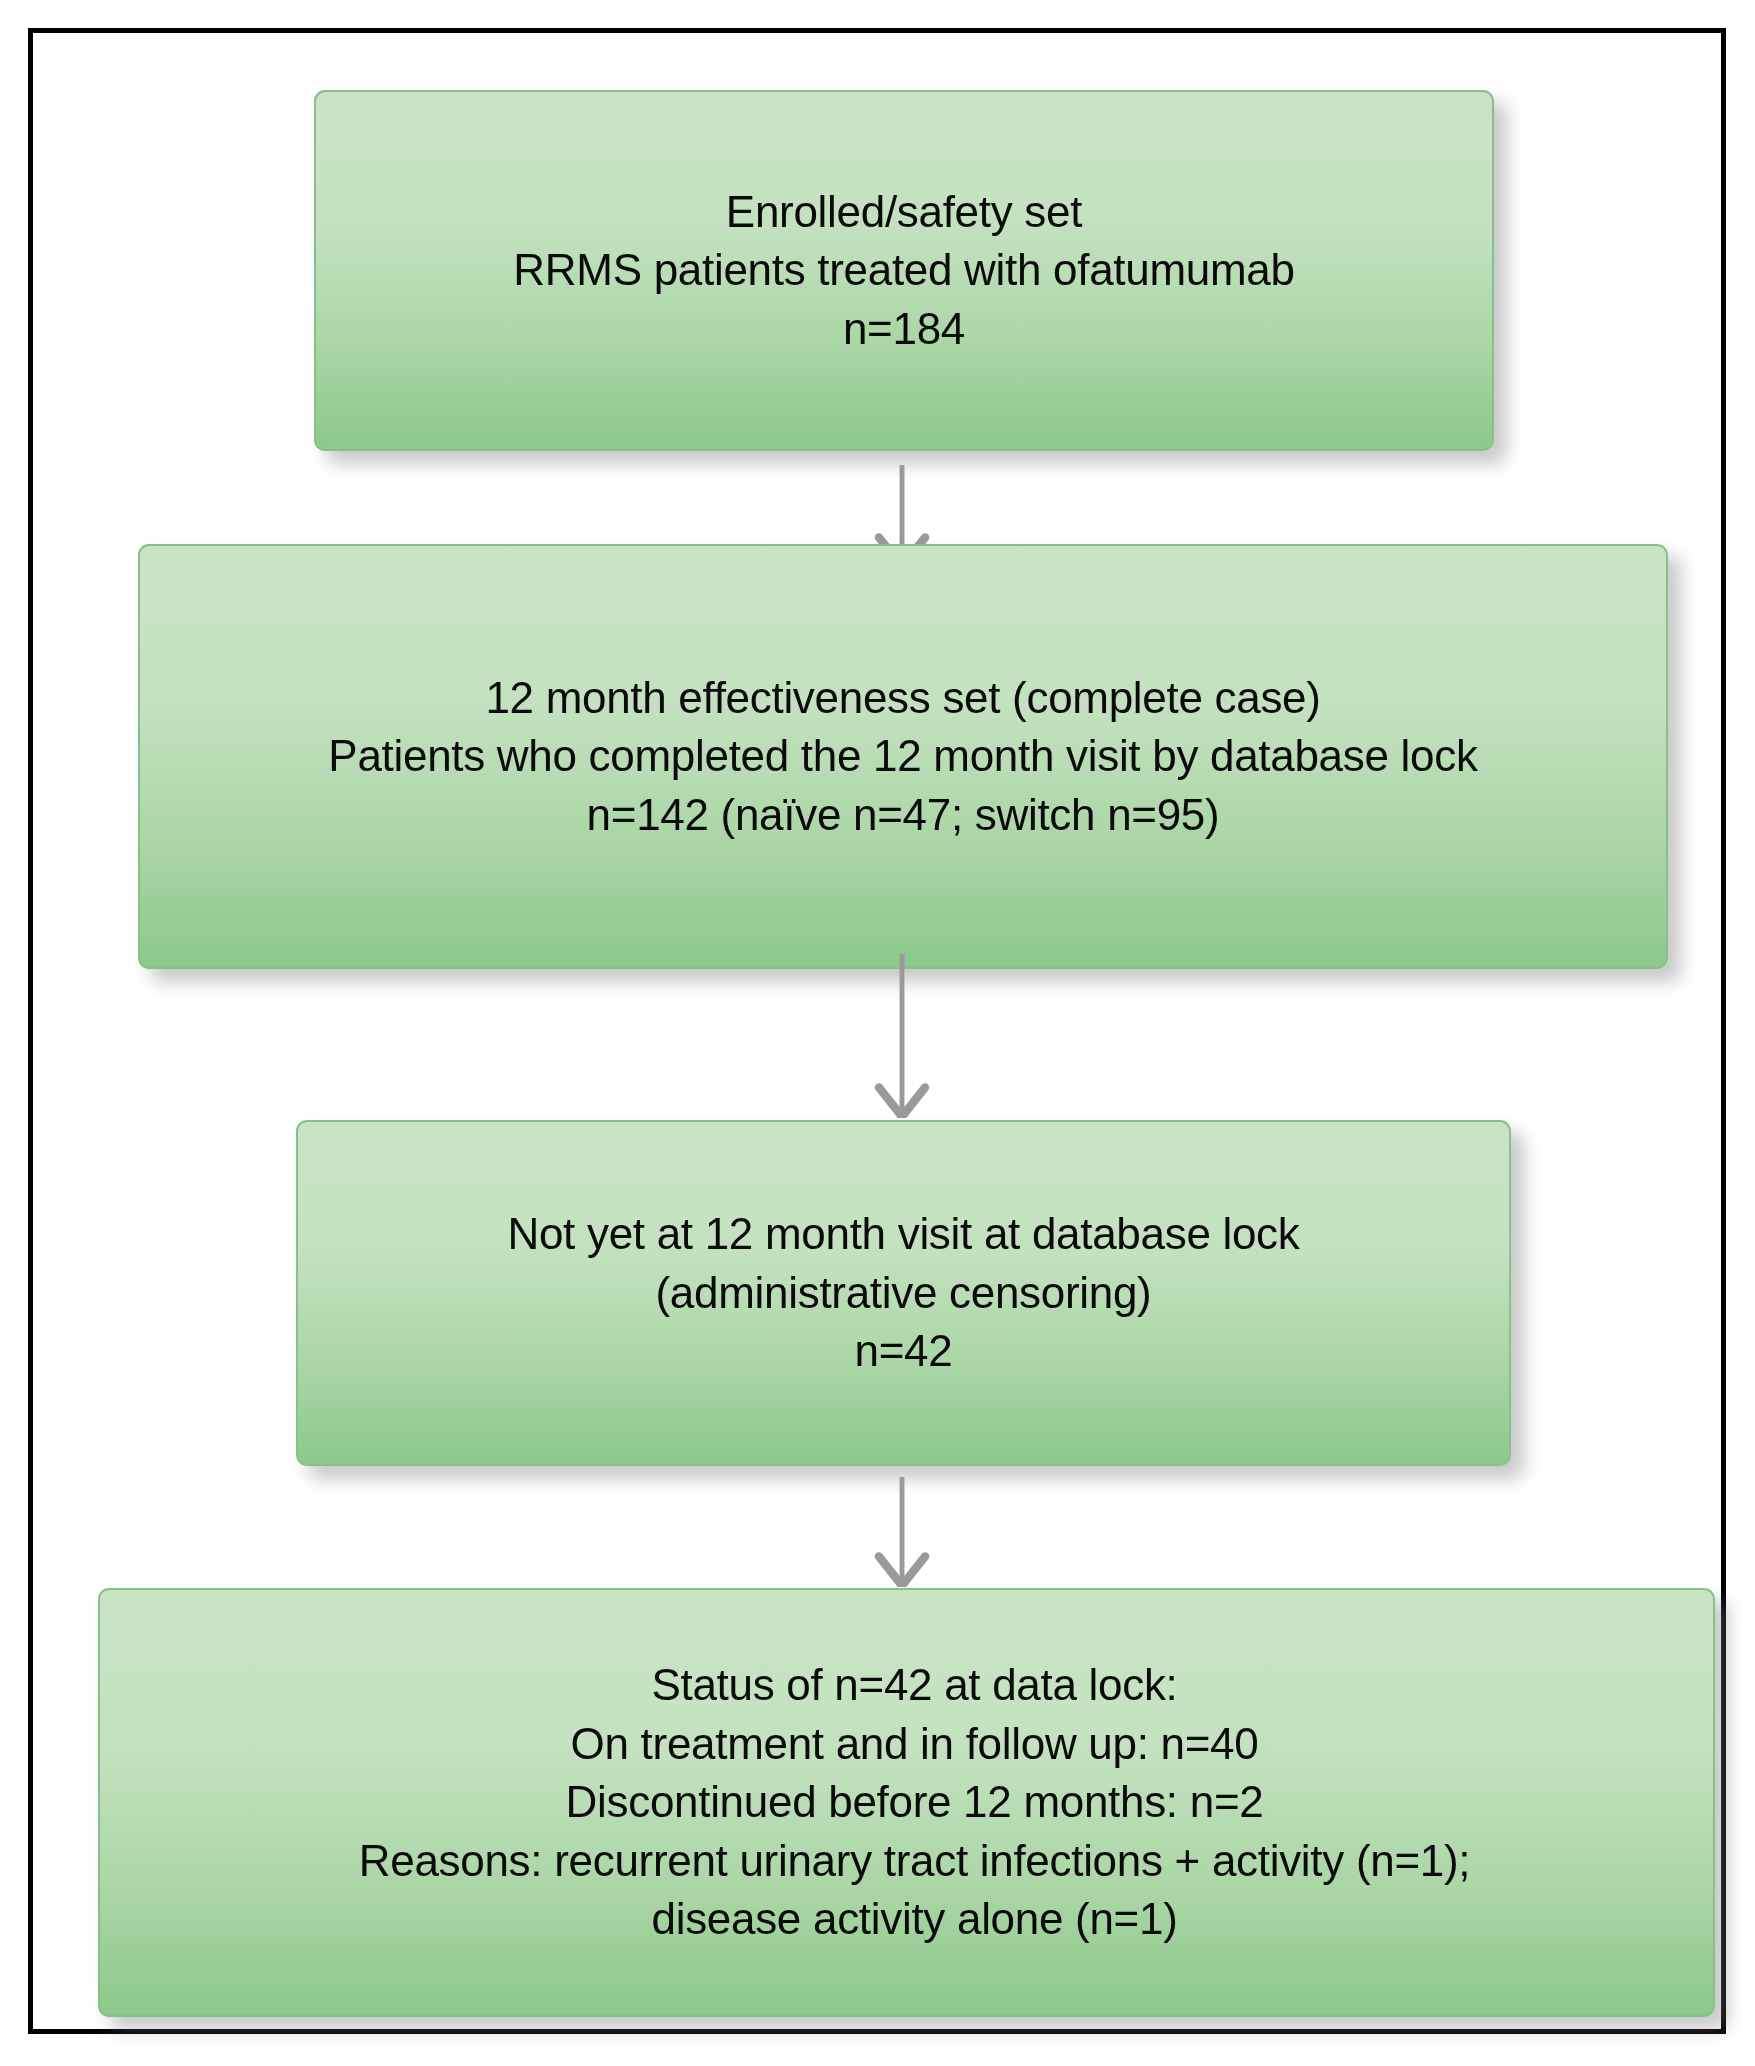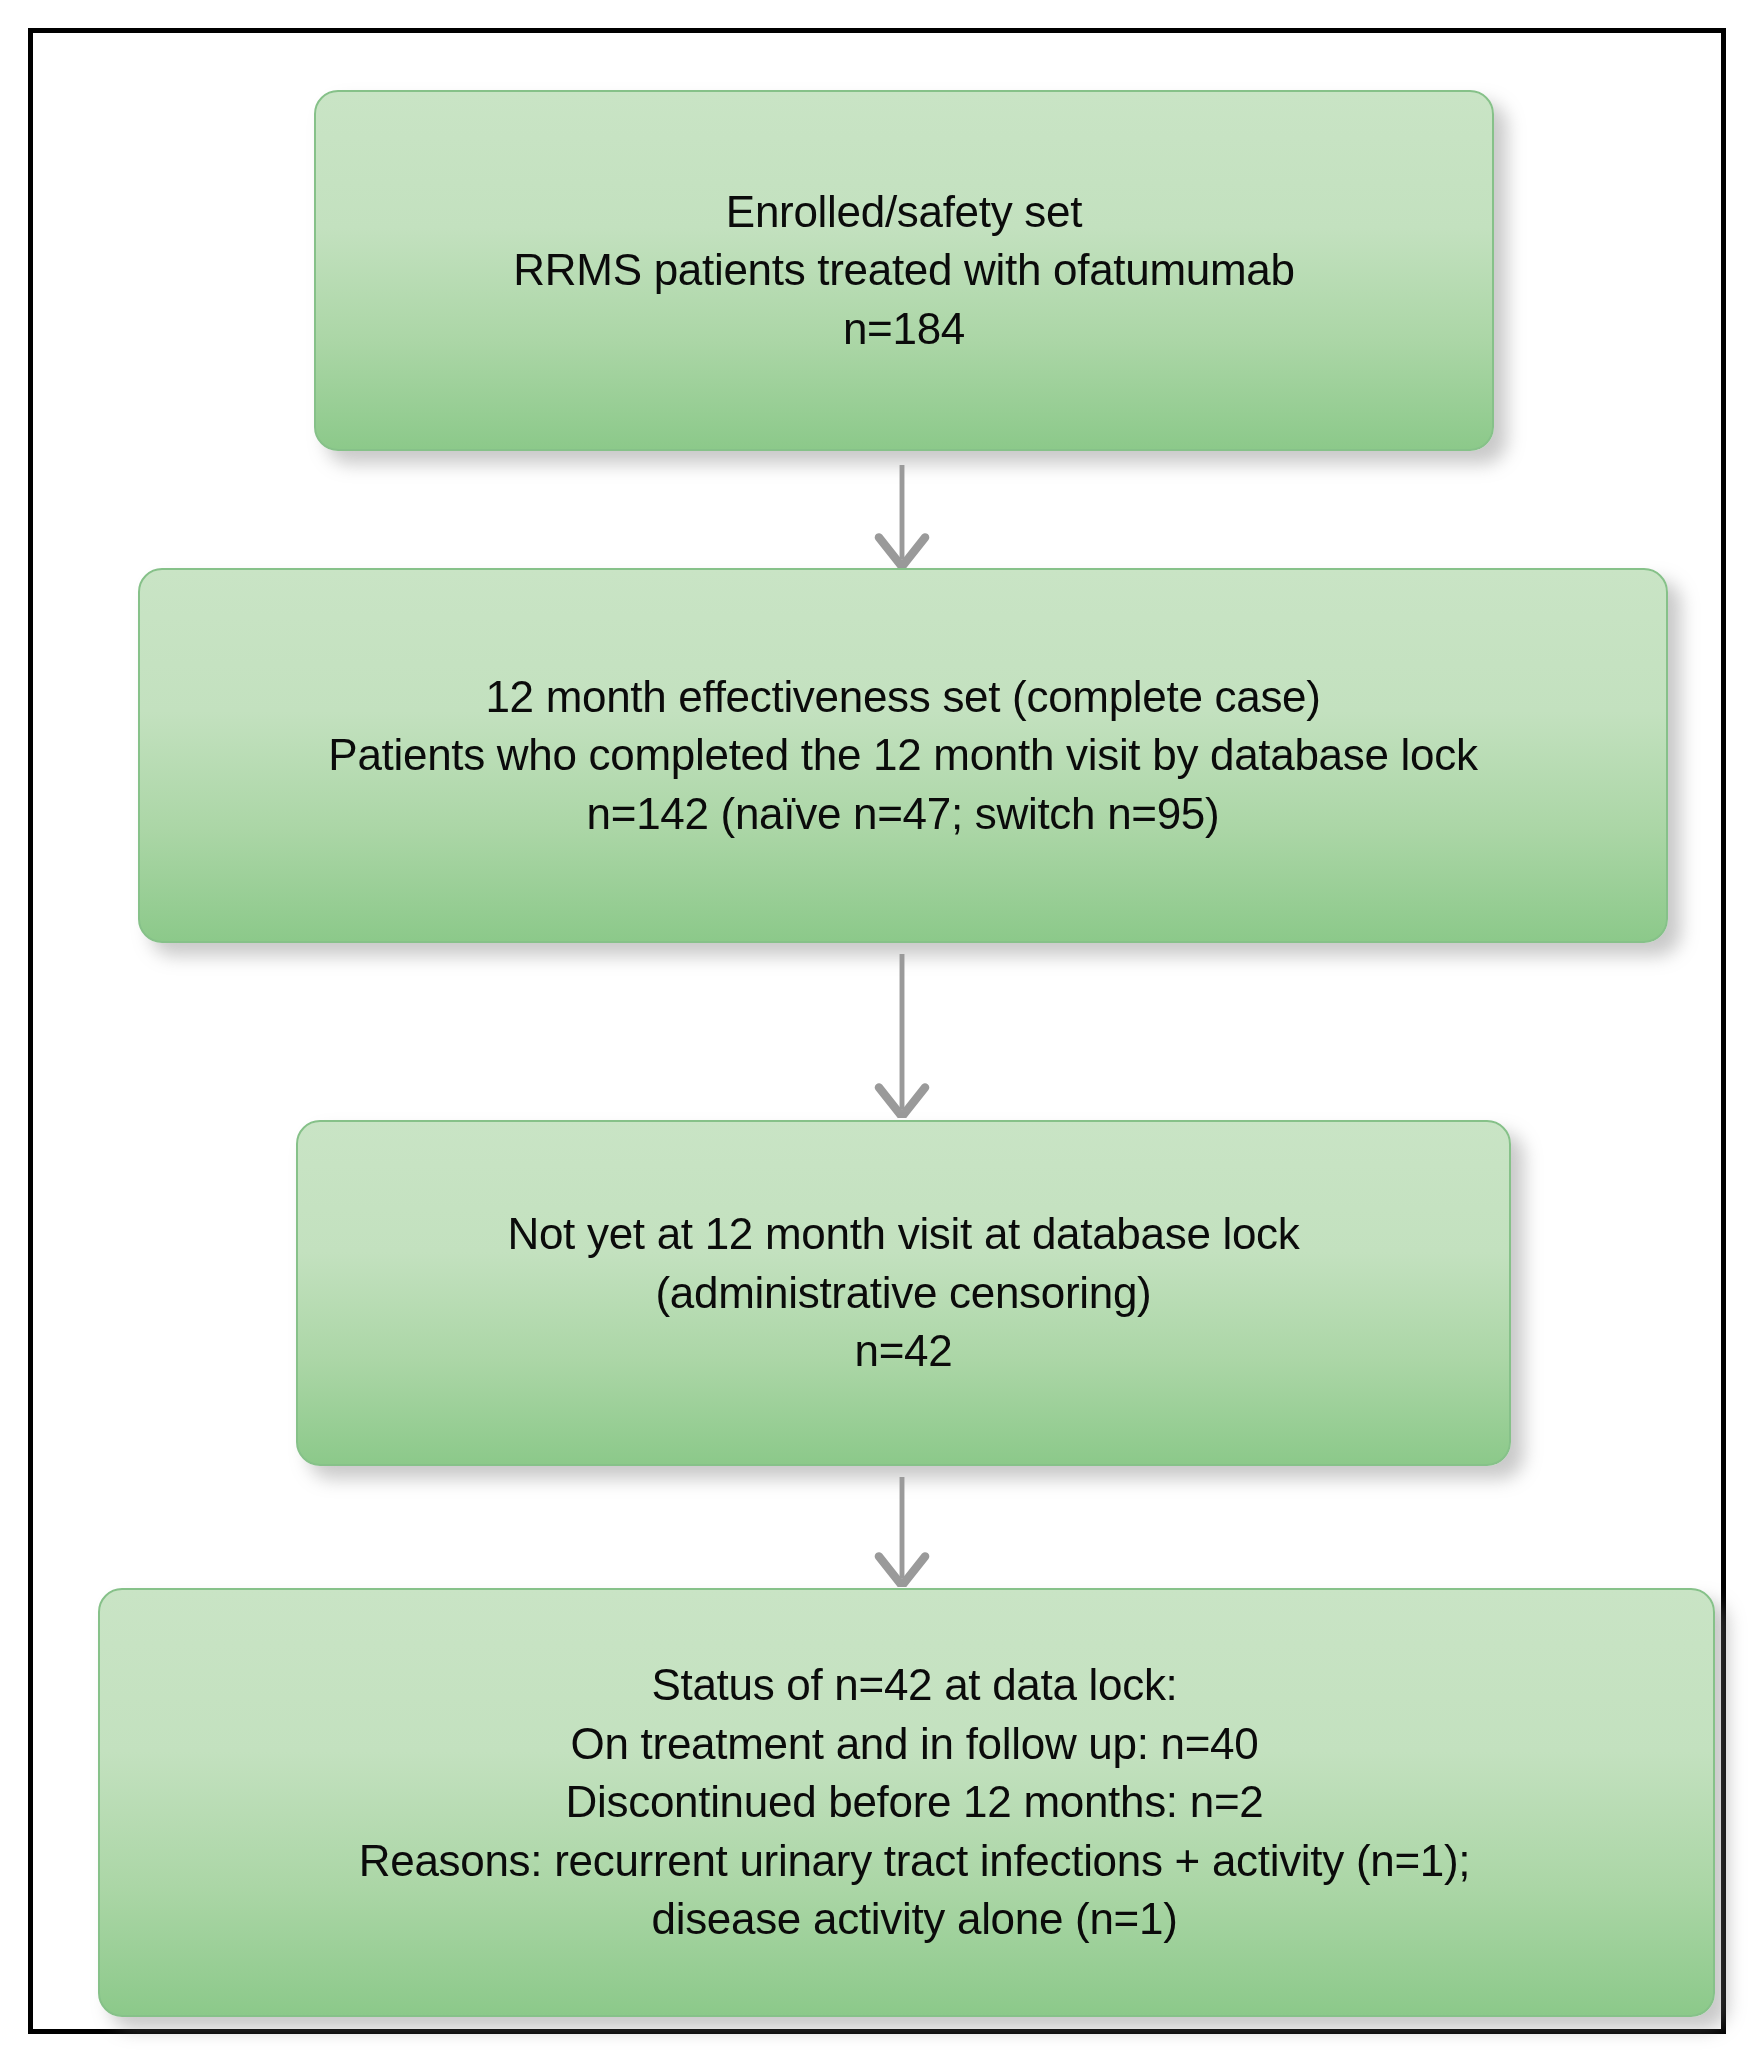--- a/index.html
+++ b/index.html
@@ -26,21 +26,21 @@
     top: 28px;
     width: 1698px;
     height: 2006px;
     border: 5.6px solid #000000;
     background: #ffffff;
   }
 
   
   .flow-box {
     position: absolute;
-    border-radius: 24px;
+    border-radius: 11px;
     border: 2.1px solid #86c189;
     background: linear-gradient(to bottom, #c9e4c5 0%, #c3e1bf 38%, #abd6a6 70%, #8cc98a 100%);
     box-shadow: 12.5px 12.5px 18px rgba(120,120,120,0.40);
     display: flex;
     align-items: center;
     justify-content: flex-start;
   }
 
   .flow-box-text {
     width: 100%;
@@ -49,21 +49,21 @@
     font-family: "Liberation Sans", sans-serif;
     font-size: 44px;
     line-height: 1.33;
     letter-spacing: -0.3px;
     white-space: pre-line;
     padding: 0 18px;
   }
 
   
   #box-enrolled-safety-set { left: 281px;  top: 57px;   width: 1180px; height: 361px; }
-  #box-effectiveness-set   { left: 105px;  top: 535px;  width: 1530px; height: 375px; }
+  #box-effectiveness-set   { left: 105px;  top: 511px;  width: 1530px; height: 425px; }
   #box-not-yet-at-visit    { left: 263px;  top: 1087px; width: 1215px; height: 346px; }
   #box-status-at-data-lock { left: 65px;   top: 1555px; width: 1617px; height: 429px; padding-left: 16px; }
 
   
   .connector-arrow {
     position: absolute;
     left: 869px;
     transform: translateX(-50%);
     width: 84px;
   }

